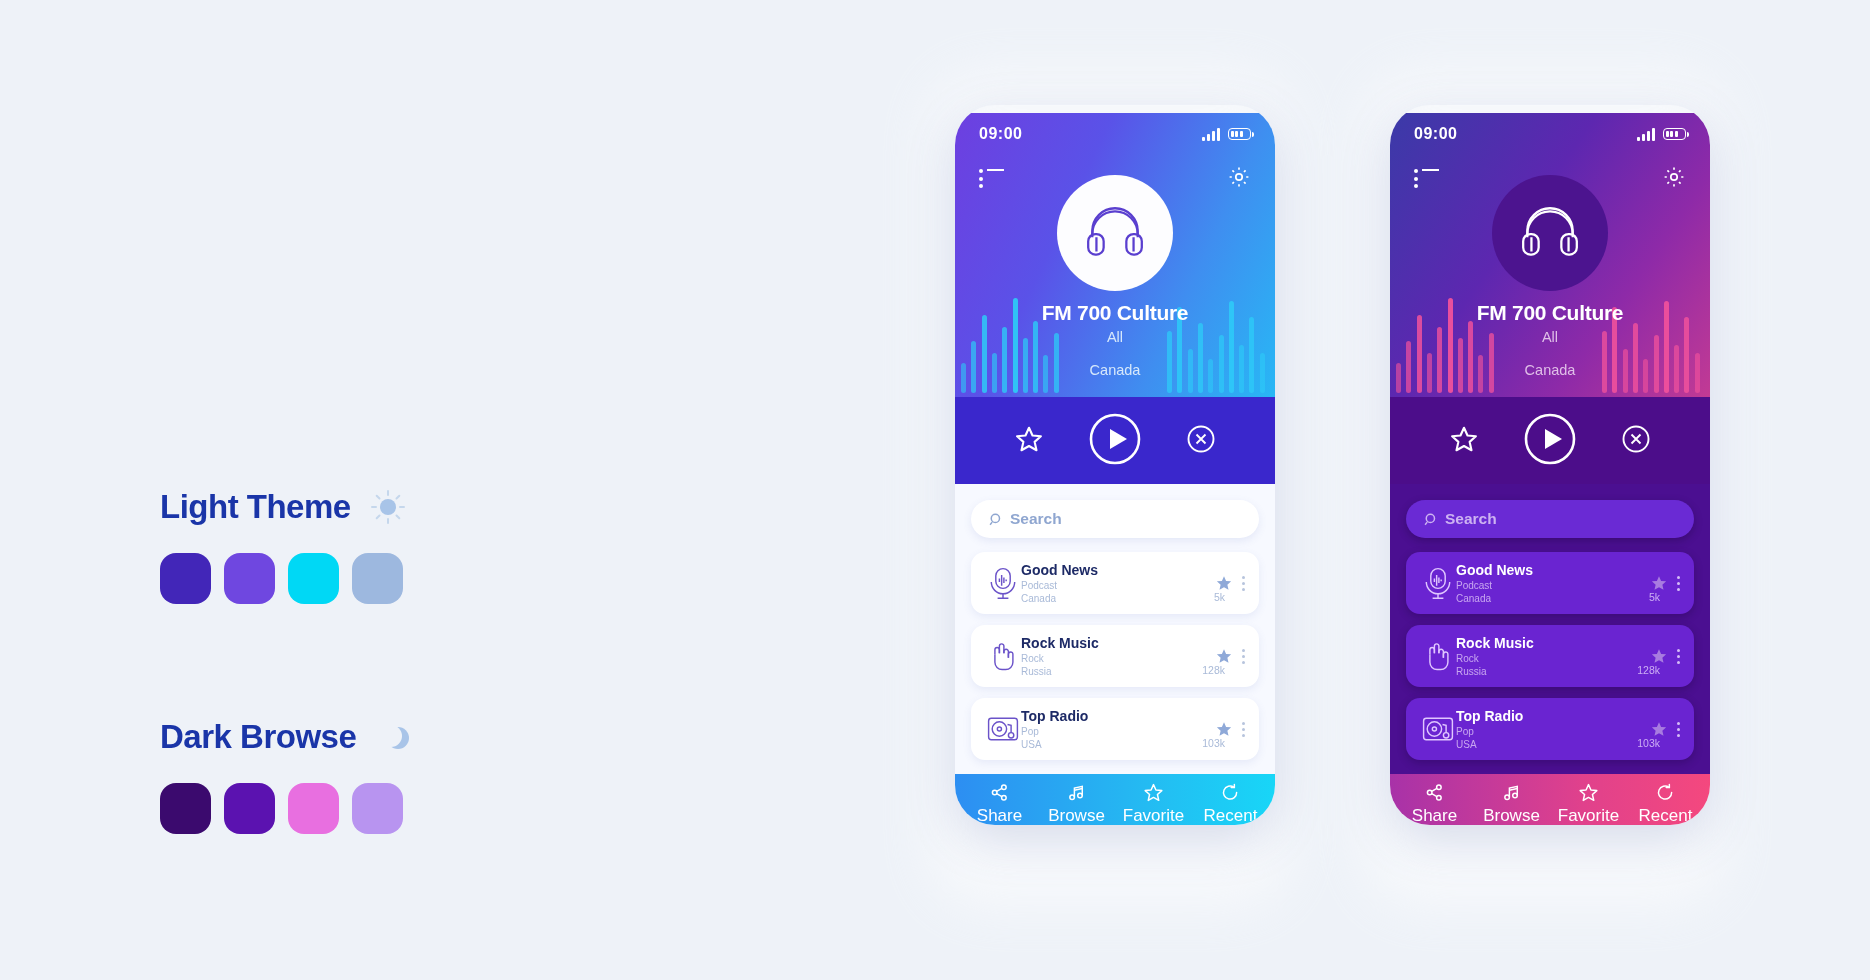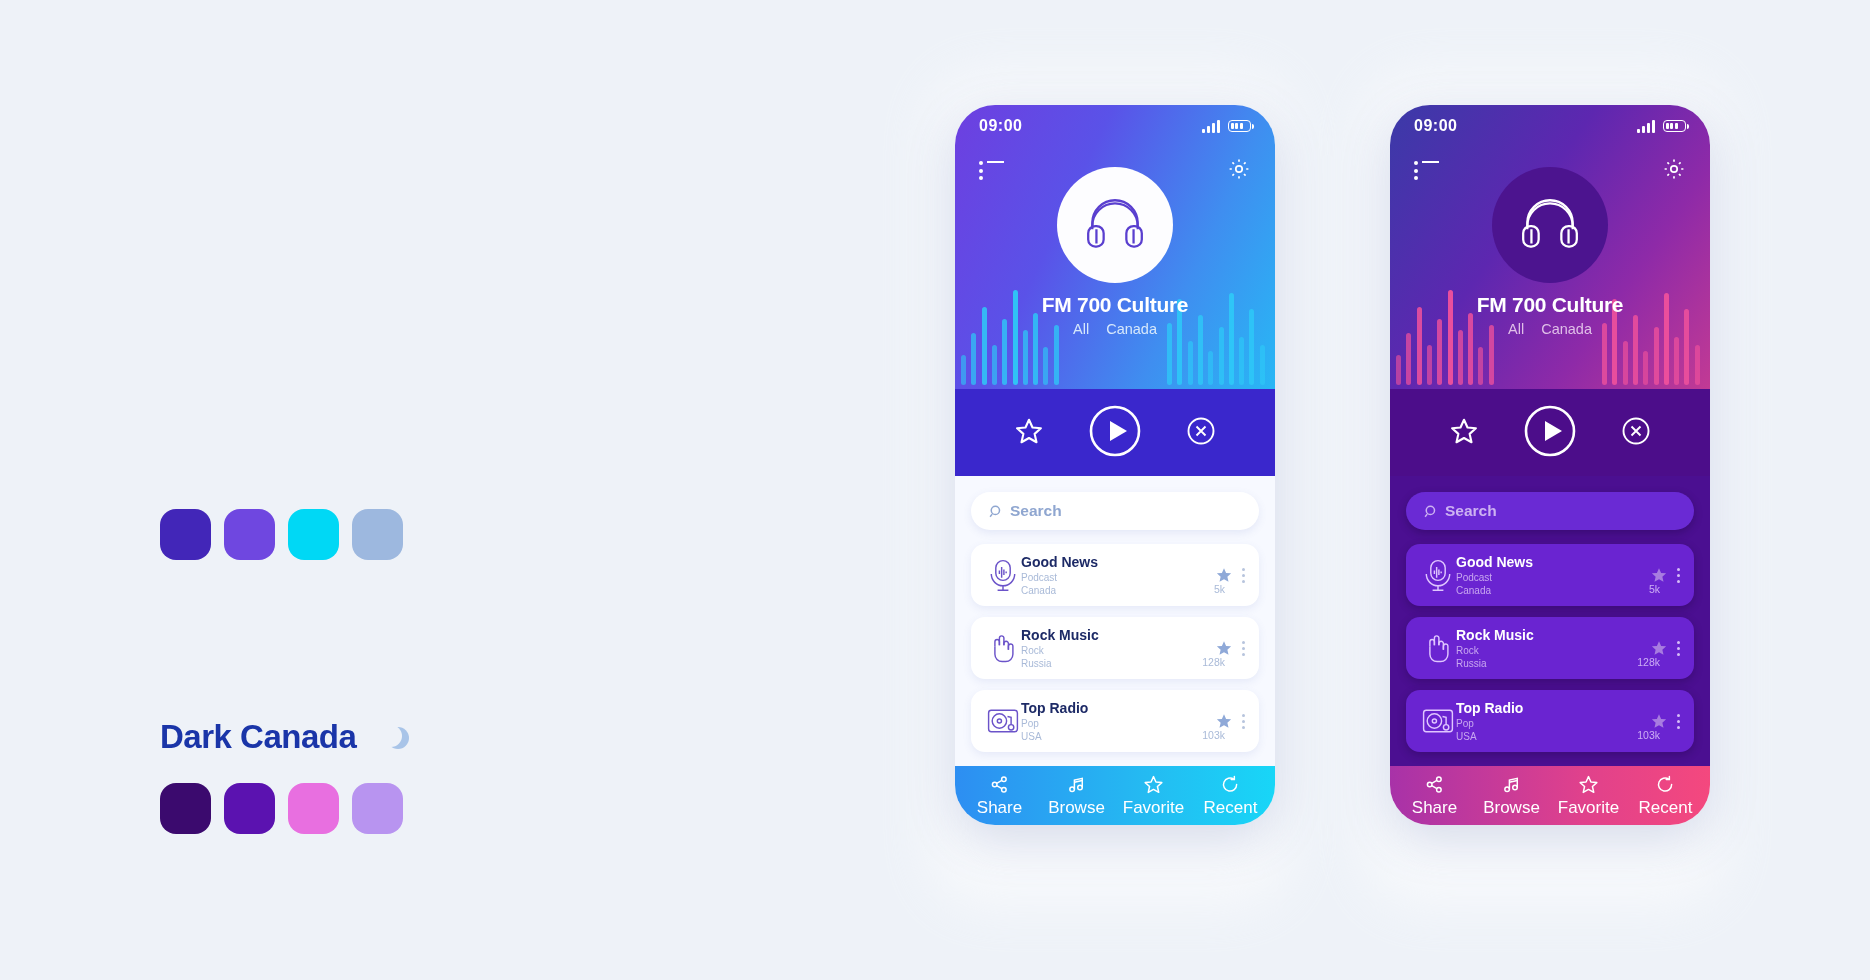--- a/index.html
+++ b/index.html
@@ -133,21 +133,21 @@
   .dark-phone  .disc { background:#4c148f; }
 
   .station-name {
     position:absolute; left:0; top:188px; width:100%;
     text-align:center; color:#fff; font-size:21px; font-weight:bold; z-index:5;
     letter-spacing:-.3px;
   }
   .station-meta {
     position:absolute; left:0; top:216px; width:100%;
     text-align:center; font-size:14.5px; z-index:5;
-    display:flex; justify-content:center; gap:17px;
+    display:flex; justify-content:center; gap:17px;flex-direction:column;
   }
   .light-phone .station-meta { color:#d6e8fb; }
   .dark-phone  .station-meta { color:#e0bfe8; }
 
   
   .controls {
     height:92px; display:flex; align-items:center; justify-content:center; gap:44px;
     position:relative; z-index:6;
   }
   .light-phone .controls { background:#3a27cc; }
@@ -202,40 +202,62 @@
     padding:0 6px; position:relative; z-index:4;
   }
   .light-phone .bottomnav { background:linear-gradient(90deg,#2d8ef2 0%,#24bbf2 60%,#18d6f7 100%); }
   .dark-phone  .bottomnav { background:linear-gradient(90deg,#a832a8 0%,#e0418c 60%,#f4487e 100%); }
   .navitem {
     display:flex; flex-direction:column; align-items:center; gap:3px;
     color:#fff; cursor:pointer; width:64px;
   }
   .navlabel { font-size:17px; }
 
-  .phone-inner { display:flex; flex-direction:column; height:100%; }
+  .phone-inner { display:flex; flex-direction:column; height:100%;margin-top:8px; }
 </style>
 </head>
 <body>
 
 <div class="left-panel">
 
 
   <div class="theme-block light">
+    <div class="theme-head">
+      <span class="theme-name">Light Theme</span>
+      <span class="sun-icon">
+        <span class="core"></span>
+        <span class="ray" style="transform:rotate(0deg)">
+            <i class="a"></i>
+            <i class="b"></i>
+          </span>
+        <span class="ray" style="transform:rotate(45deg)">
+            <i class="a"></i>
+            <i class="b"></i>
+          </span>
+        <span class="ray" style="transform:rotate(90deg)">
+            <i class="a"></i>
+            <i class="b"></i>
+          </span>
+        <span class="ray" style="transform:rotate(135deg)">
+            <i class="a"></i>
+            <i class="b"></i>
+          </span>
+      </span>
+    </div>
     <div class="swatches">
       <span class="swatch" style="background:#4226b8"></span>
       <span class="swatch" style="background:#6f47e0"></span>
       <span class="swatch" style="background:#00d8f5"></span>
       <span class="swatch" style="background:#9db8df"></span>
     </div>
   </div>
 
   <div class="theme-block dark">
     <div class="theme-head">
-      <span class="theme-name">Dark Canada</span>
+      <span class="theme-name">Dark Browse</span>
       <span class="moon-icon"></span>
     </div>
     <div class="swatches">
       <span class="swatch" style="background:#3b0a6e"></span>
       <span class="swatch" style="background:#5b12b0"></span>
       <span class="swatch" style="background:#e86fe0"></span>
       <span class="swatch" style="background:#b894f0"></span>
     </div>
   </div>
 </div>

